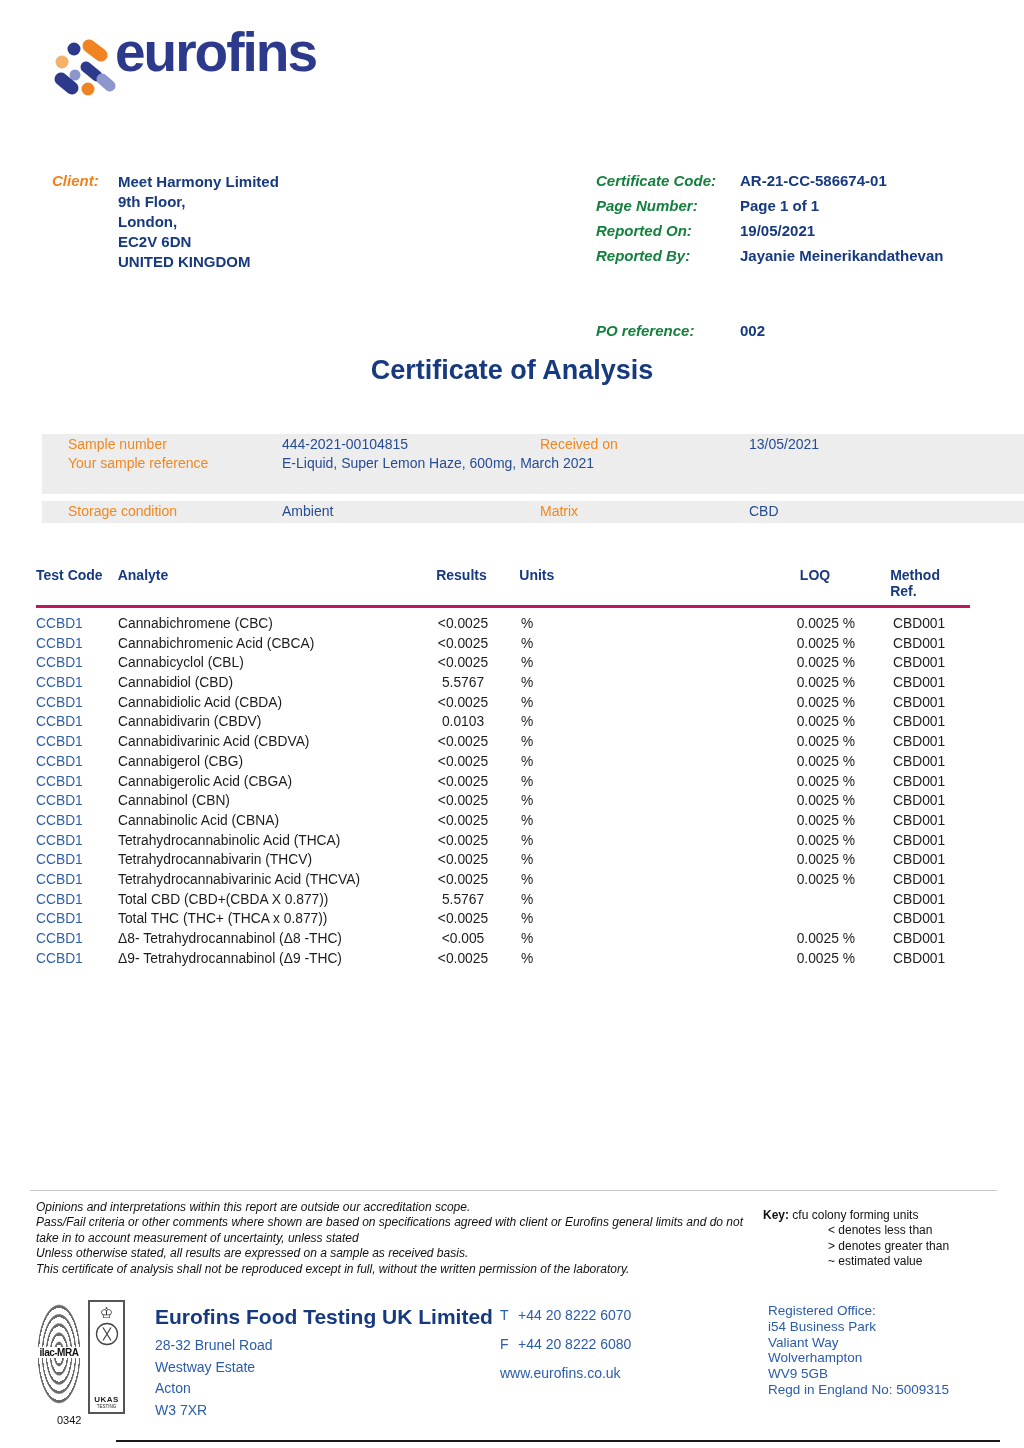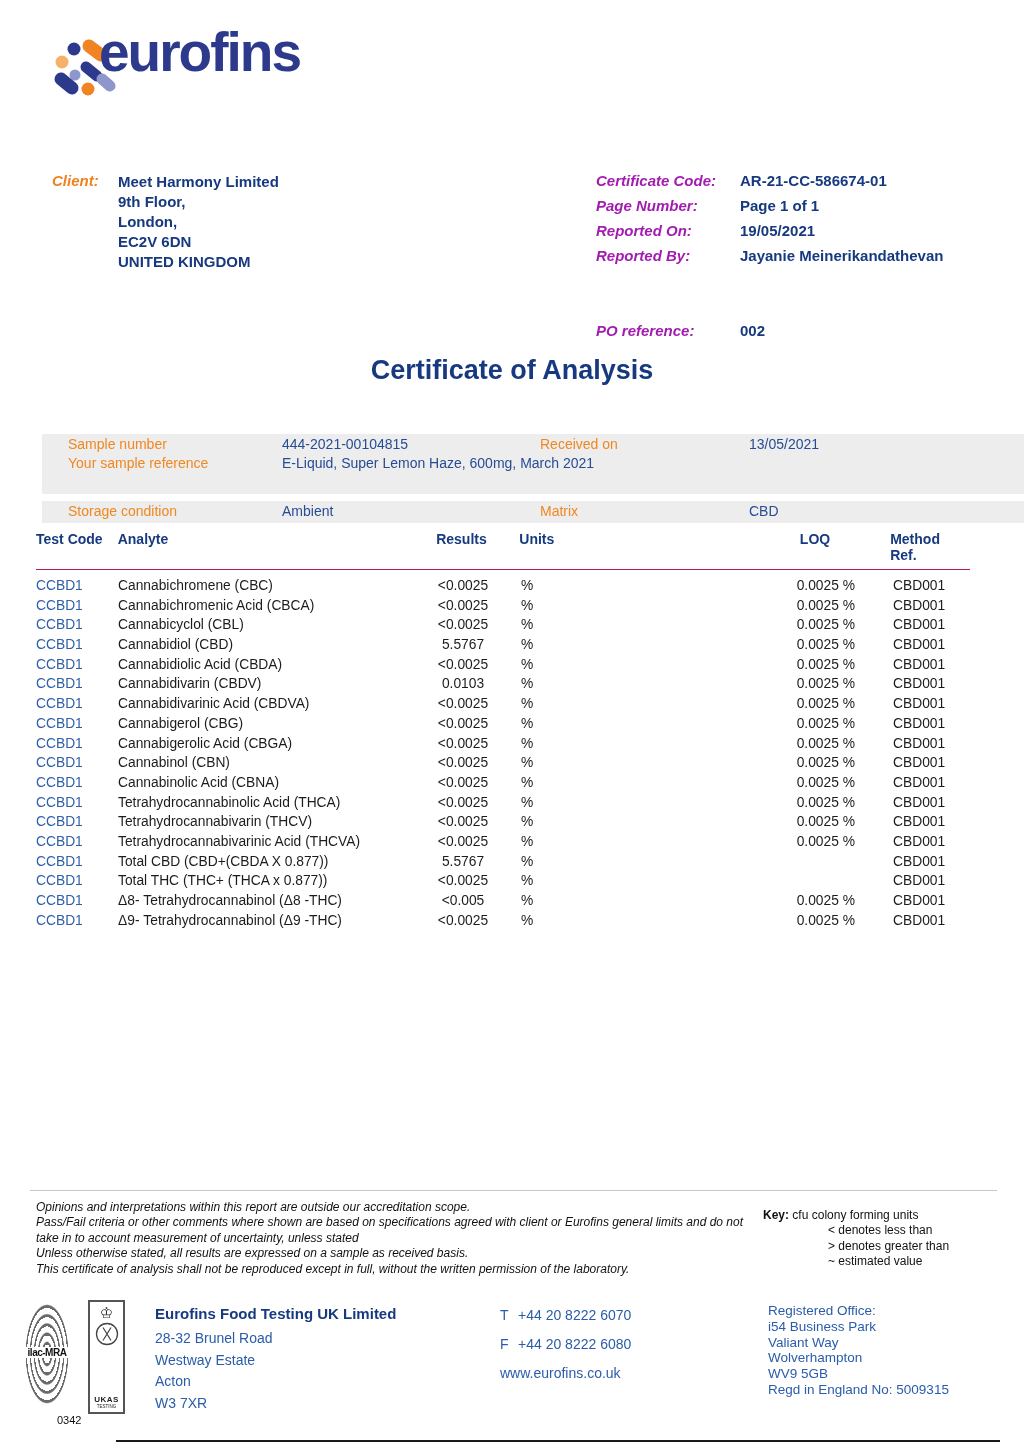--- a/index.html
+++ b/index.html
@@ -4,88 +4,88 @@
 <style>
   html,body { margin:0; padding:0; background:#ffffff; }
   .page {
     position:relative; width:1024px; height:1448px; background:#ffffff;
     font-family:"Liberation Sans", sans-serif; overflow:hidden;
   }
   
   .logo { position:absolute; left:45px; top:28px; width:330px; height:80px; }
   .logo-dots { position:absolute; left:0; top:2px; }
   .wordmark {
-    position:absolute; left:54px; top:-8px;
+    position:absolute; left:70px; top:-8px;
     font-size:55px; font-weight:bold; letter-spacing:-2px; color:#2d3a8c;
   }
   
   .client { position:absolute; left:52px; top:172px; display:flex; }
   .client-label { width:66px; color:#f0821e; font-weight:bold; font-style:italic; font-size:15px; }
   .client-value { color:#16397f; font-weight:bold; font-size:15px; line-height:20px; }
   .meta { position:absolute; left:596px; top:172px; }
   .meta-row { display:flex; margin-bottom:8px; }
-  .meta-label { width:144px; color:#a21caf; font-weight:bold; font-style:italic; font-size:15px; }
+  .meta-label { width:144px; color:#15803d; font-weight:bold; font-style:italic; font-size:15px; }
   .meta-value { color:#16397f; font-weight:bold; font-size:15px; }
   .po-row { position:absolute; left:596px; top:322px; display:flex; }
   
   .title {
     position:absolute; left:0; right:0; top:355px; text-align:center;
     color:#16397f; font-weight:bold; font-size:27px;
   }
   
   .sample-block { position:absolute; left:42px; width:967px; background:#ededed;padding-left:20px; }
   .sample-block.b1 { top:434px; height:59px; padding-top:1px; }
   .sample-block.b2 { top:501px; height:21px; padding-top:1px; }
   .s-row { position:relative; height:19.4px; font-size:14px; }
   .s-row span { position:absolute; white-space:nowrap; line-height:19.4px; }
   .s-l1 { left:6px;  color:#f0871f; }
   .s-v1 { left:220px; color:#274c94; }
   .s-l2 { left:478px; color:#f0871f; }
   .s-v2 { left:687px; color:#274c94; }
   
   .rtable { position:absolute; left:36px; top:531px; width:934px; }
   .thead { display:flex; color:#16397f; font-weight:bold; font-size:14px;
-           padding-bottom:6px; border-bottom:1px solid #be185d; }
+           padding-bottom:6px; border-bottom:3px solid #be185d;margin-top:36px; }
   .rows { padding-top:6px; }
   .trow { display:flex; height:19.7px; line-height:19.7px; font-size:13.8px; color:#1c1c1c; }
   .c-code   { width:82px; }
   .c-analyte{ width:300px; white-space:nowrap; }
   .c-result { width:90px; text-align:center; }
   .c-unit   { width:50px; padding-left:13px; box-sizing:border-box; }
   .c-loq    { width:297px; text-align:right; }
   .c-method { padding-left:38px; }
   .trow .c-code { color:#2f5fa8; }
   .thead .c-loq { padding-right:22px; box-sizing:border-box; }
   
   .divider { position:absolute; left:30px; top:1190px; width:967px; height:1px; background:#c8c8c8; }
   .disclaimer { position:absolute; left:36px; top:1200px; font-size:12px; line-height:15.4px; color:#111;font-style:italic; }
   .disclaimer div { white-space:nowrap; }
   .keyblock { position:absolute; left:763px; top:1200px; font-size:12px; line-height:15.4px; color:#111;margin-top:8px; }
   .keyblock .k-label { font-weight:bold; }
   .key-lines div { margin-left:65px; white-space:nowrap; }
   
   .ilac {
-    position:absolute; left:24px; top:1301px; width:46px; height:106px;
+    position:absolute; left:36px; top:1301px; width:46px; height:106px;
     border-radius:50%;
     background:repeating-radial-gradient(ellipse 50% 50% at 50% 50%, #6a6a6a 0px, #6a6a6a 1px, transparent 1.6px, transparent 4px);
   }
   .ilac-label {
     position:absolute; top:46px; left:-6px; right:-6px; background:#ffffff;
     text-align:center; font-weight:bold; font-size:10px; color:#111; letter-spacing:-0.5px;
   }
   .ukas {
     position:absolute; left:88px; top:1300px; width:33px; height:110px;
     border:2px solid #555; display:flex; flex-direction:column; align-items:center; background:#fff;
   }
   .ukas-crown { font-size:15px; color:#333; line-height:18px; margin-top:2px; }
   .ukas-name { font-size:8px; font-weight:bold; color:#222; letter-spacing:0.5px; margin-top:auto; }
   .ukas-sub { font-size:4.5px; color:#222; margin-bottom:3px; }
   .accr-number { position:absolute; left:57px; top:1414px; font-size:11px; color:#111; }
   .company { position:absolute; left:155px; top:1305px; }
-  .company-name { color:#16397f; font-weight:bold; font-size:15px; margin-bottom:6px; }
+  .company-name { color:#16397f; font-weight:bold; font-size:21px; margin-bottom:6px; }
   .company-line { color:#2a5caa; font-size:14px; line-height:21.5px; }
   .contact { position:absolute; left:500px; top:1307px; color:#2a5caa; font-size:14px; }
   .contact-row { display:flex; margin-bottom:13px; }
   .contact-row .cl { width:18px; }
   .registered { position:absolute; left:768px; top:1303px; color:#2a5caa; font-size:13.5px; line-height:15.8px; }
   .bottom-line { position:absolute; left:116px; top:1440px; width:884px; height:2px; background:#1a1a1a; }
 </style>
 </head>
 <body>
 

